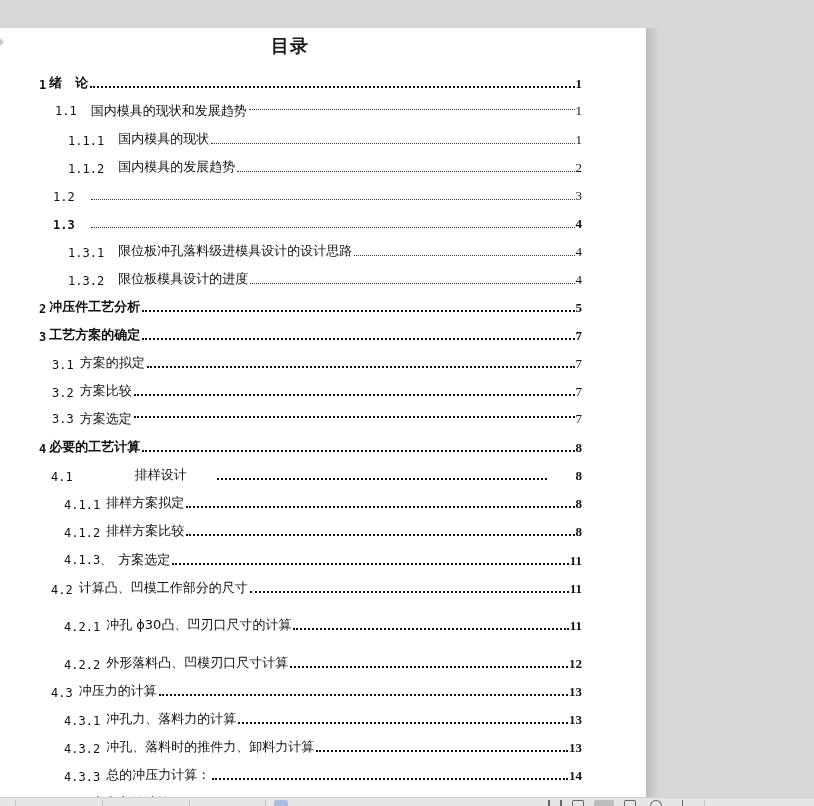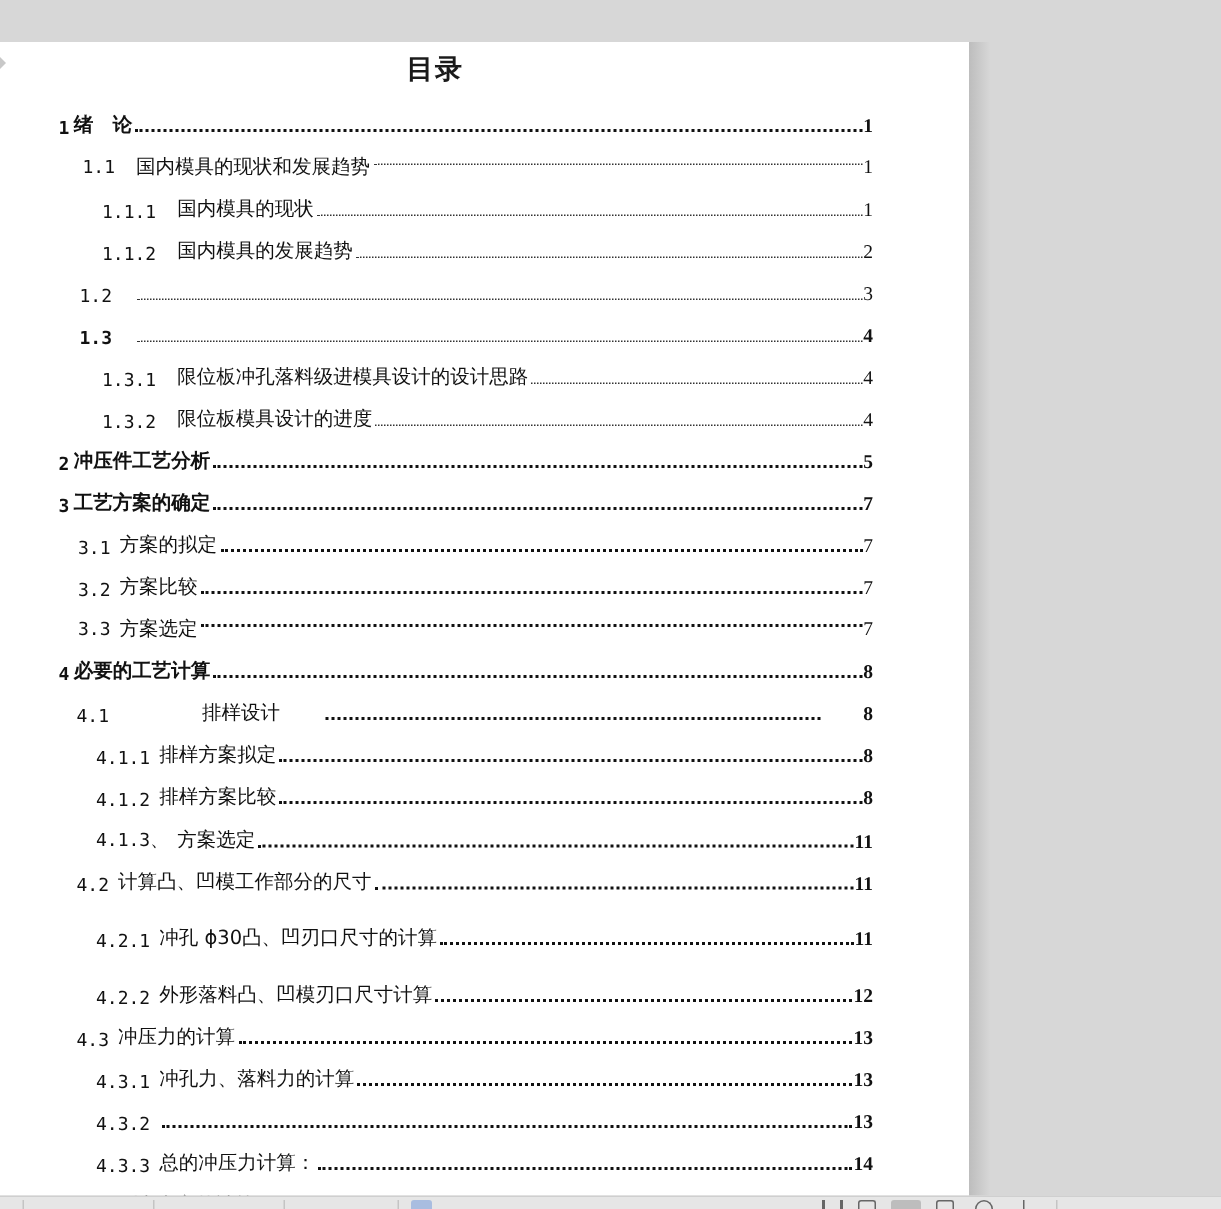--- a/index.html
+++ b/index.html
@@ -314,20 +314,21 @@
         <div class="toc-entry level-3 bold-leader bold-page" style="top: 682px; left: 64px; justify-content: space-between;">
           <span class="num">4.3.1</span>
           <span style="display: inline-block; width: 6px;"></span>
           <span class="label">冲孔力、落料力的计算</span>
           <span class="leader"></span>
           <span class="page-num">13</span>
         </div>
         <div class="toc-entry level-3 bold-leader bold-page" style="top: 710px; left: 64px;">
           <span class="num">4.3.2</span>
           <span style="display: inline-block; width: 6px;"></span>
+          <span class="label">冲孔、落料时的推件力、卸料力计算</span>
           <span class="leader"></span>
           <span class="page-num">13</span>
         </div>
         <div class="toc-entry level-3 bold-leader bold-page" style="top: 738px; left: 64px;">
           <span class="num">4.3.3</span>
           <span style="display: inline-block; width: 6px;"></span>
           <span class="label">总的冲压力计算：</span>
           <span class="leader"></span>
           <span class="page-num">14</span>
         </div>

